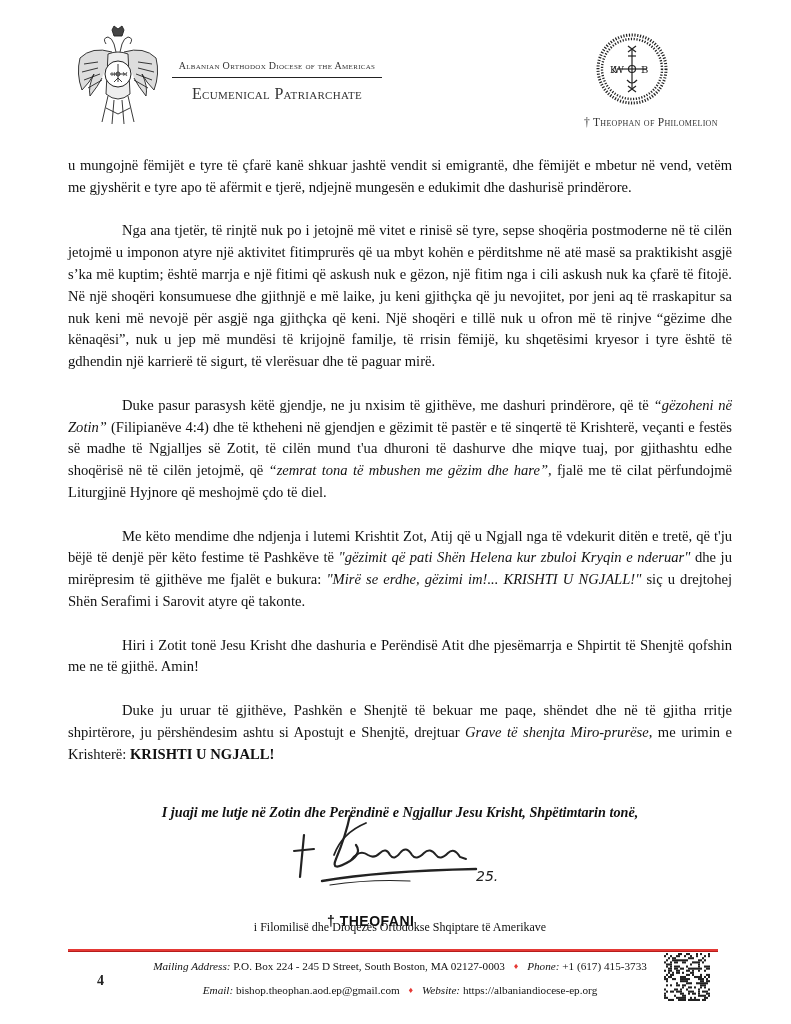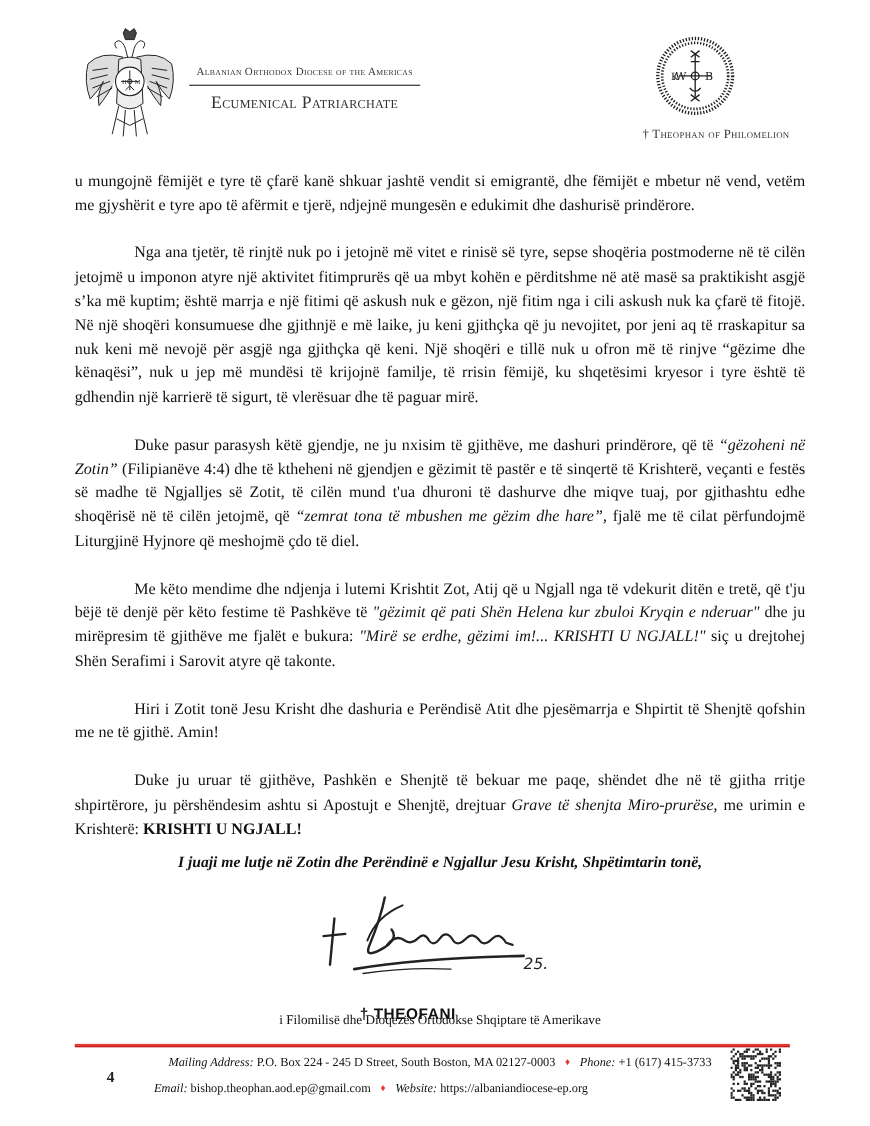--- a/index.html
+++ b/index.html
@@ -17,32 +17,32 @@
   .seal { position: absolute; left: 595px; top: 32px; width: 74px; height: 74px; }
   .bishop-title { position: absolute; left: 584px; top: 116px; font-variant: small-caps; font-size: 11.5px; color: #333; letter-spacing: 0.3px; white-space: nowrap; }
 
   
   .body-text { position: absolute; left: 68px; top: 155px; width: 664px; font-family: "Liberation Serif", serif; font-size: 14.6px; line-height: 21.8px; text-align: justify; color: #111; }
   .body-text p { margin-bottom: 21.8px; }
   .body-text p.indent { text-indent: 54px; }
   .body-text em { font-style: italic; }
   .body-text strong { font-weight: bold; }
 
-  .closing { position: absolute; left: 68px; top: 776px; width: 664px; text-align: center; font-size: 14.2px; font-style: italic; font-weight: bold; color: #111; }
+  .closing { position: absolute; left: 68px; top: 804px; width: 664px; text-align: center; font-size: 14.2px; font-style: italic; font-weight: bold; color: #111; }
 
   
   .signature { position: absolute; left: 290px; top: 815px; width: 230px; height: 80px; }
   .sig-name { position: absolute; left: 327px; top: 888px; font-family: "Liberation Sans", sans-serif; font-weight: bold; font-size: 14px; letter-spacing: 0.5px; color: #111; margin-top: 25px; }
   .sig-sub { position: absolute; left: 68px; top: 920px; width: 664px; text-align: center; font-size: 12px; color: #111; }
 
   
   .footer-rule { position: absolute; left: 68px; top: 949px; width: 650px; height: 3px; background: #e53935; border-bottom: 1px solid #b71c1c; }
   .footer-mark { position: absolute; left: 97px; top: 973px; font-size: 14px; font-weight: bold; color: #222; }
   .footer-line1 { position: absolute; left: 140px; top: 960px; width: 520px; text-align: center; font-size: 11.2px; color: #111; white-space: nowrap; }
-  .footer-line2 { position: absolute; left: 140px; top: 984px; width: 520px; font-size: 11.2px; color: #111; white-space: nowrap; }
+  .footer-line2 { position: absolute; left: 140px; top: 984px; width: 520px; text-align: center; font-size: 11.2px; color: #111; white-space: nowrap; }
   .footer-line1 em, .footer-line2 em { font-style: italic; }
   .diamond { color: #e53935; font-size: 9px; margin: 0 6px; vertical-align: 1px; }
   .qr { position: absolute; left: 664px; top: 953px; width: 46px; height: 48px; }
 </style>
 </head>
 <body>
 
 <div class="page">
 
   <svg class="eagle" viewBox="0 0 92 104">

